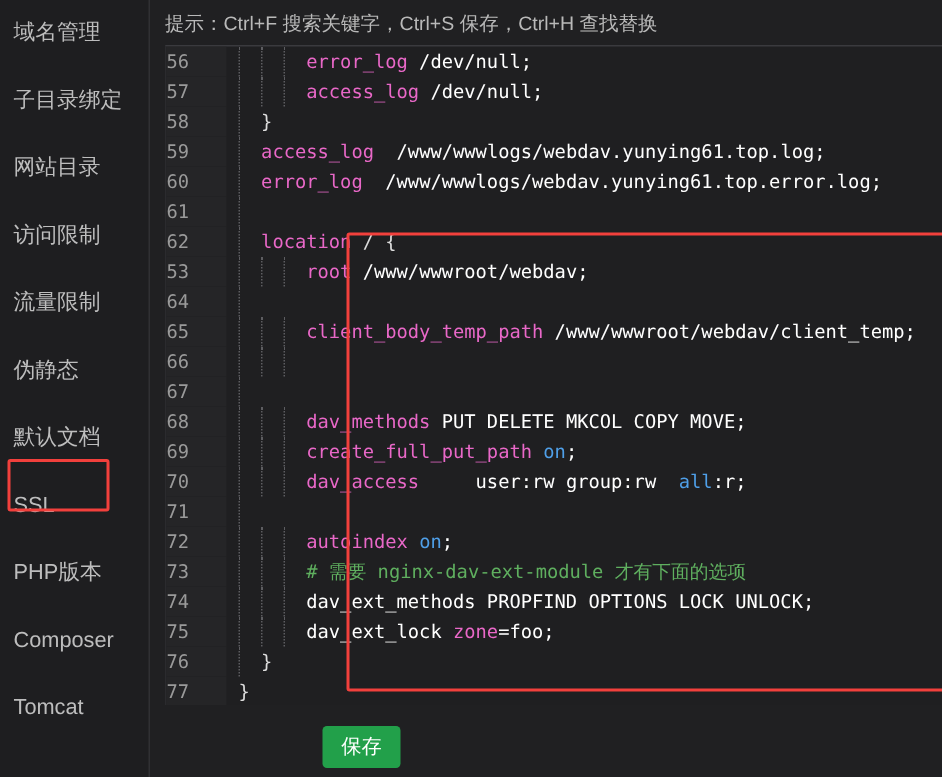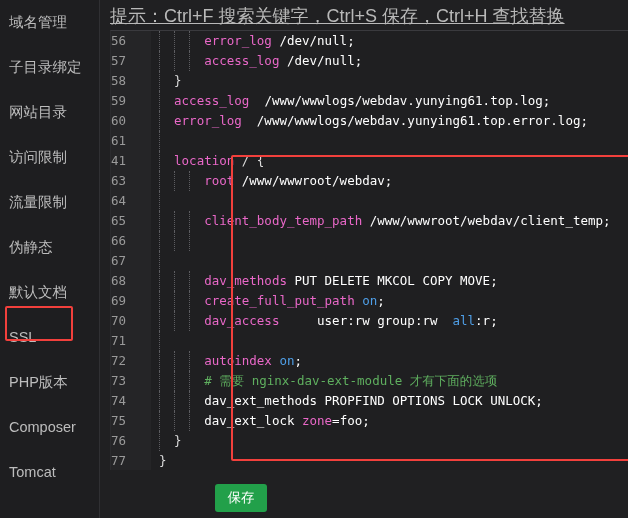--- a/index.html
+++ b/index.html
@@ -50,28 +50,27 @@
 
   
   #main {
     flex: 1 1 auto;
     position: relative;
     padding: 0 0 0 10px;
     box-sizing: border-box;
     background: #202022;
   }
   #hint {
-    font-size: 18px;
+    font-size: 13px;
     color: #b9b9b9;
     padding: 8px 0 8px 0;
     height: 28px;
     line-height: 16px;
     box-sizing: border-box;
     white-space: nowrap;
-    text-decoration: underline;
   }
 
   
   #editor {
     position: absolute;
     left: 10px;
     top: 30px;
     width: 608px;
     height: 440px;
     background: #1f1f21;
@@ -183,22 +182,22 @@
 
     <div id="hint">提示：Ctrl+F 搜索关键字，Ctrl+S 保存，Ctrl+H 查找替换</div>
 
     <div id="editor">
         <div class="crow"><div class="gut">56</div><div class="code"><span class="ig" style="left: 8px;"></span><span class="ig" style="left: 23px;"></span><span class="ig" style="left: 38px;"></span><span>      </span><span class="k">error_log</span><span class="s"> /dev/null;</span></div></div>
         <div class="crow"><div class="gut">57</div><div class="code"><span class="ig" style="left: 8px;"></span><span class="ig" style="left: 23px;"></span><span class="ig" style="left: 38px;"></span><span>      </span><span class="k">access_log</span><span class="s"> /dev/null;</span></div></div>
         <div class="crow"><div class="gut">58</div><div class="code"><span class="ig" style="left: 8px;"></span><span>  </span><span class="p">}</span></div></div>
         <div class="crow"><div class="gut">59</div><div class="code"><span class="ig" style="left: 8px;"></span><span>  </span><span class="k">access_log</span><span class="s">  /www/wwwlogs/webdav.yunying61.top.log;</span></div></div>
         <div class="crow"><div class="gut">60</div><div class="code"><span class="ig" style="left: 8px;"></span><span>  </span><span class="k">error_log</span><span class="s">  /www/wwwlogs/webdav.yunying61.top.error.log;</span></div></div>
         <div class="crow"><div class="gut">61</div><div class="code"><span class="ig" style="left: 8px;"></span><span>  </span></div></div>
-        <div class="crow"><div class="gut">41</div><div class="code"><span class="ig" style="left: 8px;"></span><span>  </span><span class="k">location</span><span class="p"> / {</span></div></div>
-        <div class="crow"><div class="gut">63</div><div class="code"><span class="ig" style="left: 8px;"></span><span class="ig" style="left: 23px;"></span><span class="ig" style="left: 38px;"></span><span>      </span><span class="k">root</span><span class="s"> /www/wwwroot/webdav;</span></div></div>
+        <div class="crow"><div class="gut">62</div><div class="code"><span class="ig" style="left: 8px;"></span><span>  </span><span class="k">location</span><span class="p"> / {</span></div></div>
+        <div class="crow"><div class="gut">53</div><div class="code"><span class="ig" style="left: 8px;"></span><span class="ig" style="left: 23px;"></span><span class="ig" style="left: 38px;"></span><span>      </span><span class="k">root</span><span class="s"> /www/wwwroot/webdav;</span></div></div>
         <div class="crow"><div class="gut">64</div><div class="code"><span class="ig" style="left: 8px;"></span><span>  </span></div></div>
         <div class="crow"><div class="gut">65</div><div class="code"><span class="ig" style="left: 8px;"></span><span class="ig" style="left: 23px;"></span><span class="ig" style="left: 38px;"></span><span>      </span><span class="k">client_body_temp_path</span><span class="s"> /www/wwwroot/webdav/client_temp;</span></div></div>
         <div class="crow"><div class="gut">66</div><div class="code"><span class="ig" style="left: 8px;"></span><span class="ig" style="left: 23px;"></span><span class="ig" style="left: 38px;"></span><span>      </span></div></div>
         <div class="crow"><div class="gut">67</div><div class="code"><span class="ig" style="left: 8px;"></span><span>  </span></div></div>
         <div class="crow"><div class="gut">68</div><div class="code"><span class="ig" style="left: 8px;"></span><span class="ig" style="left: 23px;"></span><span class="ig" style="left: 38px;"></span><span>      </span><span class="k">dav_methods</span><span class="s"> PUT DELETE MKCOL COPY MOVE;</span></div></div>
         <div class="crow"><div class="gut">69</div><div class="code"><span class="ig" style="left: 8px;"></span><span class="ig" style="left: 23px;"></span><span class="ig" style="left: 38px;"></span><span>      </span><span class="k">create_full_put_path</span><span class="s"> </span><span class="n">on</span><span class="s">;</span></div></div>
         <div class="crow"><div class="gut">70</div><div class="code"><span class="ig" style="left: 8px;"></span><span class="ig" style="left: 23px;"></span><span class="ig" style="left: 38px;"></span><span>      </span><span class="k">dav_access</span><span class="s">     user:rw group:rw  </span><span class="n">all</span><span class="s">:r;</span></div></div>
         <div class="crow"><div class="gut">71</div><div class="code"><span class="ig" style="left: 8px;"></span><span>  </span></div></div>
         <div class="crow"><div class="gut">72</div><div class="code"><span class="ig" style="left: 8px;"></span><span class="ig" style="left: 23px;"></span><span class="ig" style="left: 38px;"></span><span>      </span><span class="k">autoindex</span><span class="s"> </span><span class="n">on</span><span class="s">;</span></div></div>
         <div class="crow"><div class="gut">73</div><div class="code"><span class="ig" style="left: 8px;"></span><span class="ig" style="left: 23px;"></span><span class="ig" style="left: 38px;"></span><span>      </span><span class="c"># 需要 nginx-dav-ext-module 才有下面的选项</span></div></div>

